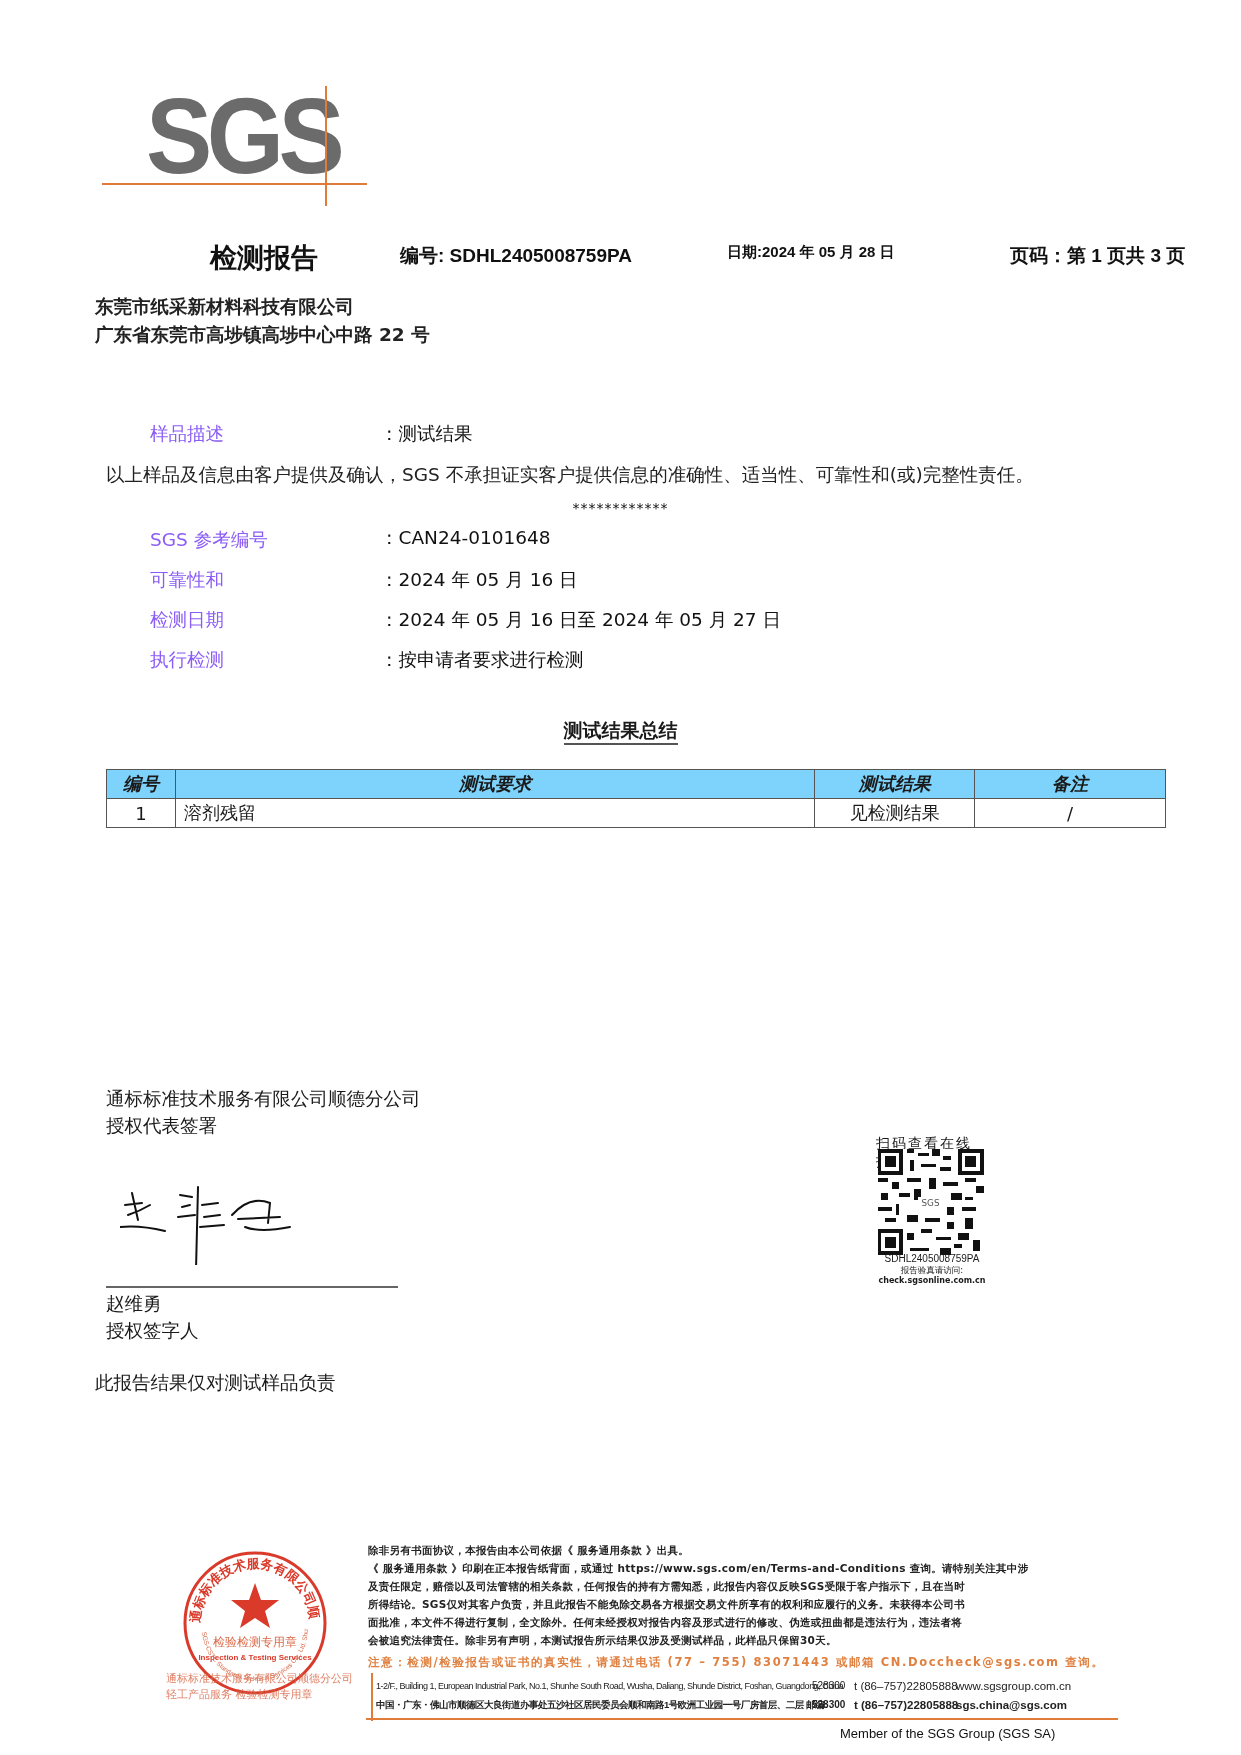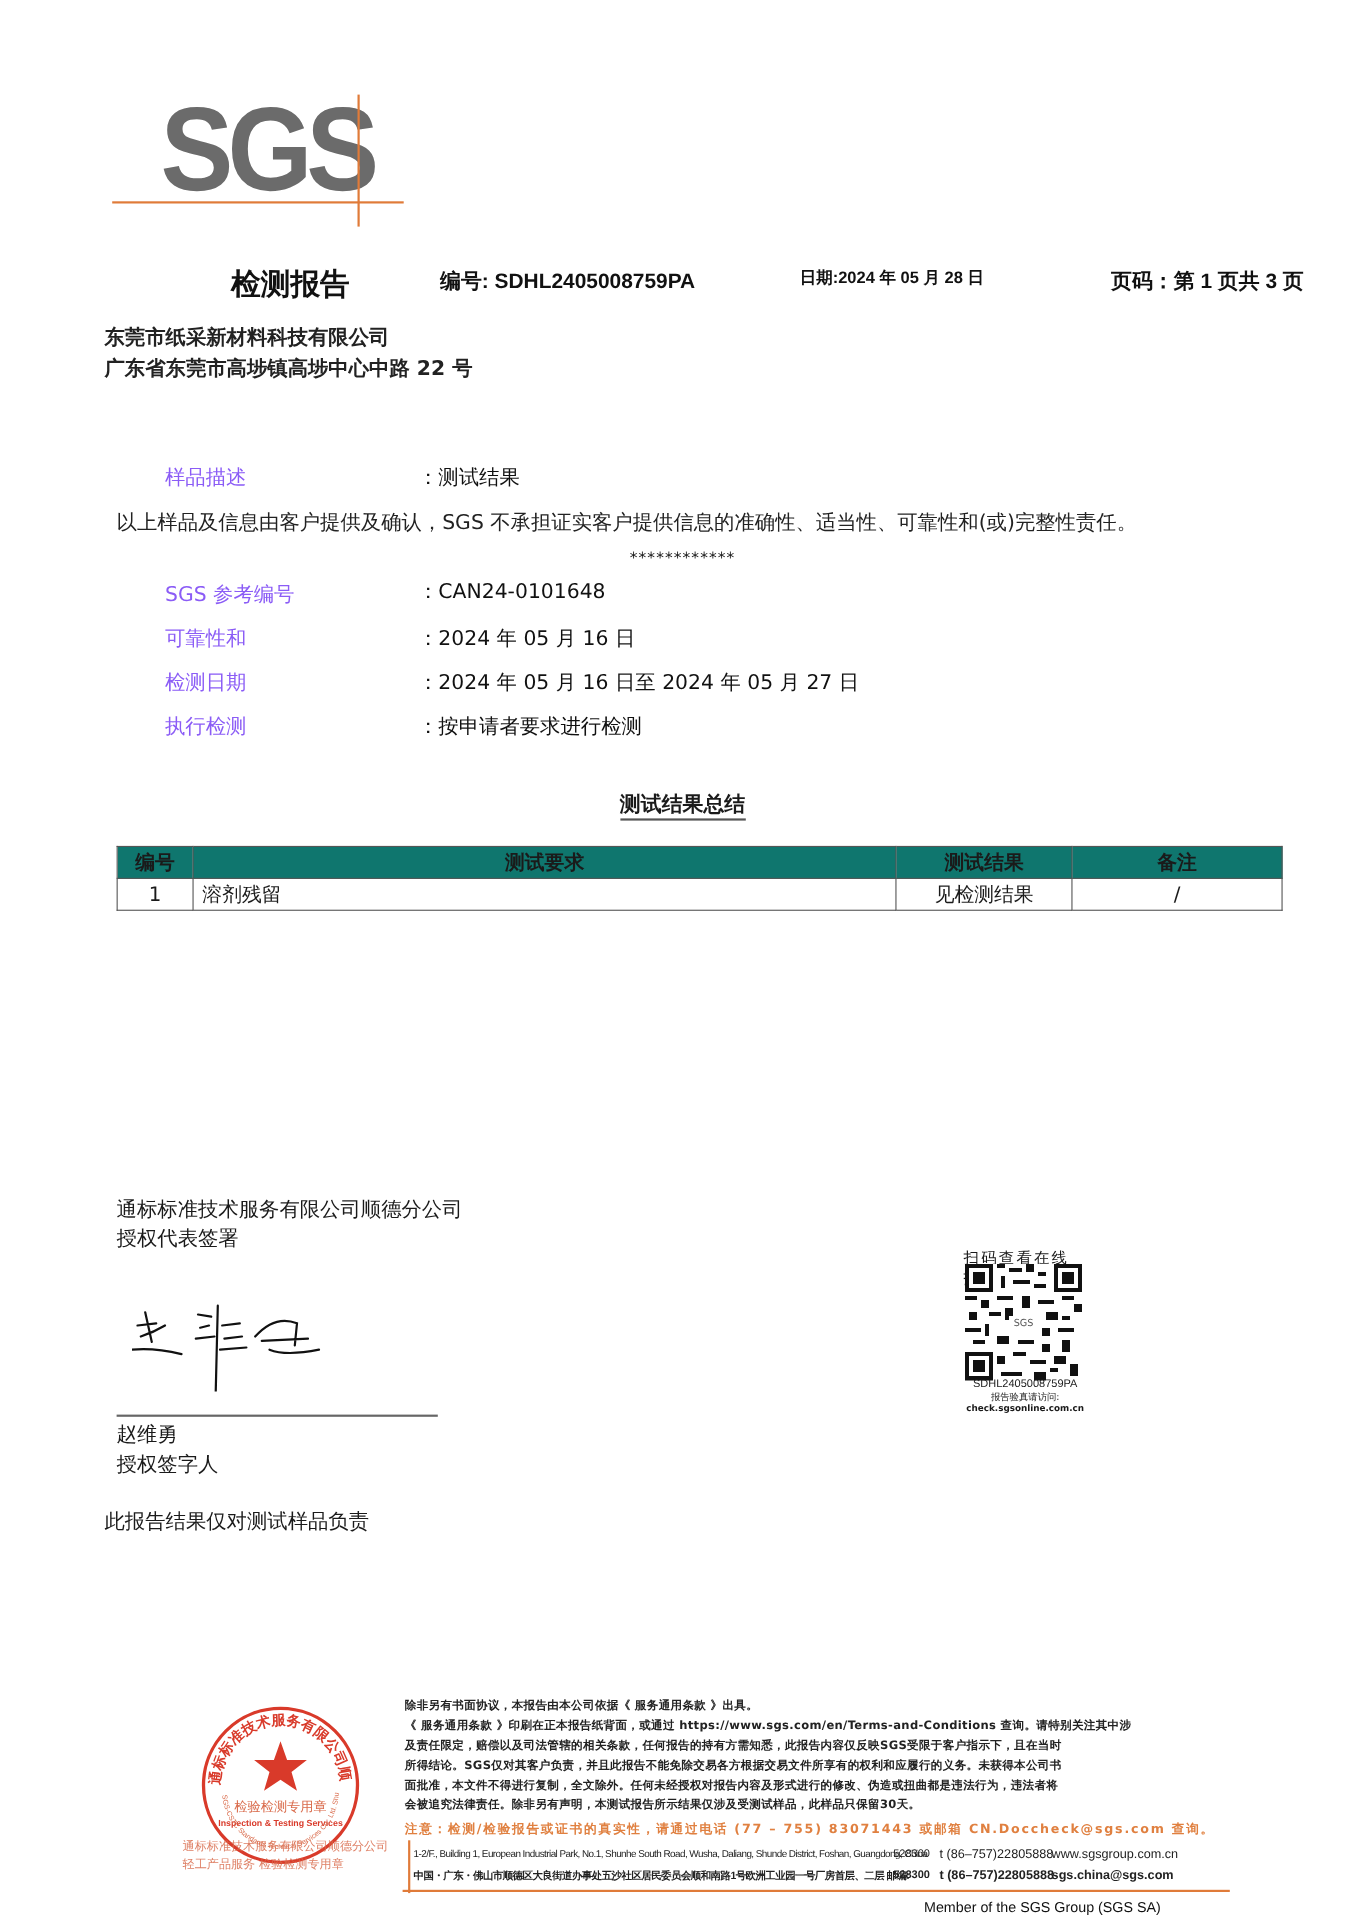--- a/index.html
+++ b/index.html
@@ -28,21 +28,21 @@
   .row-val { left:380px; font-size:18.5px; color:#111; white-space:nowrap; }
 
   #disclaimer { left:106px; top:462px; font-size:18.5px; white-space:nowrap; color:#222; }
   #stars { left:0; width:1241px; top:500px; text-align:center; font-size:14px; letter-spacing:1px; color:#111; }
 
   #summary-title { left:0; width:1241px; top:718px; text-align:center; font-weight:bold; font-size:19px; }
   #summary-title span { border-bottom:2px solid #555; padding-bottom:2px; }
 
   table#summary { position:absolute; left:106px; top:769px; width:1060px; border-collapse:collapse; font-size:18px; }
   #summary td, #summary th { border:1.5px solid #555; padding:0 8px; height:28px; }
-  #summary th { background:#0f766e; font-weight:bold; text-align:center; }
+  #summary th { background:#7dd3fc; font-weight:bold; text-align:center;font-style:italic; }
   #summary td.c { text-align:center; }
 
   #sign-org { left:106px; top:1086px; font-size:18.5px; white-space:nowrap; }
   #sign-rep { left:106px; top:1113px; font-size:18.5px; white-space:nowrap; }
   #signature { left:120px; top:1175px; }
   #sign-line { left:106px; top:1286px; width:292px; height:1.5px; background:#666; }
   #signer-name { left:106px; top:1291px; font-size:18.5px; }
   #signer-title { left:106px; top:1318px; font-size:18.5px; }
   #responsibility { left:95px; top:1370px; font-size:18.5px; }
 

